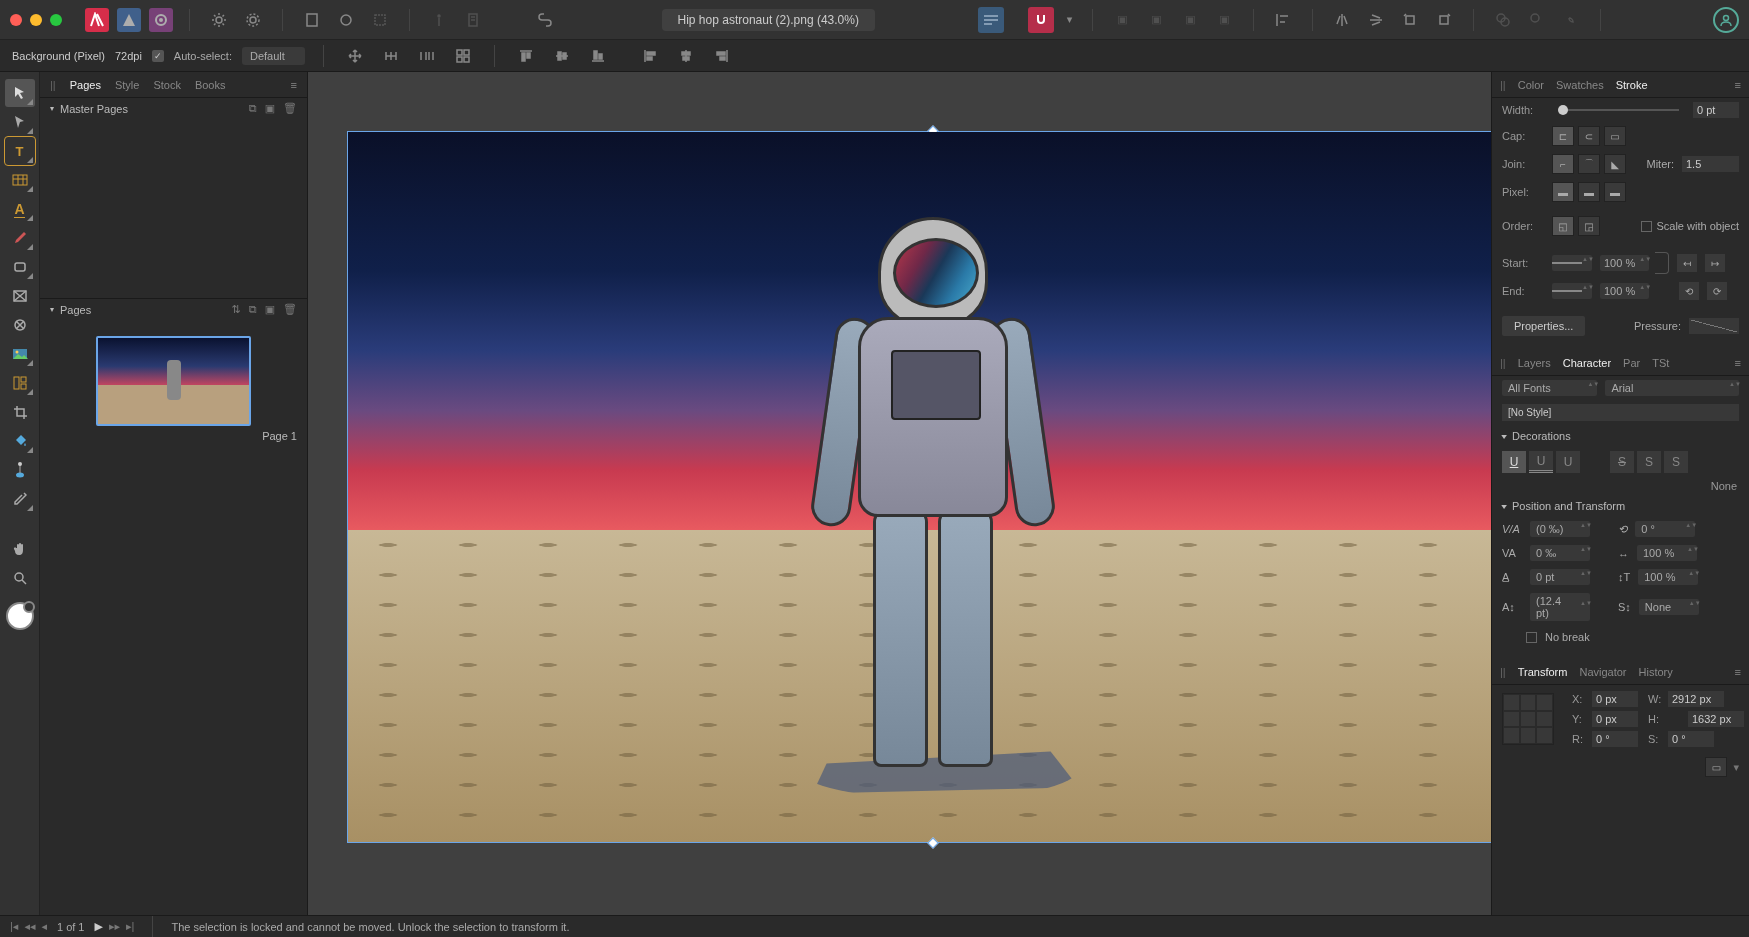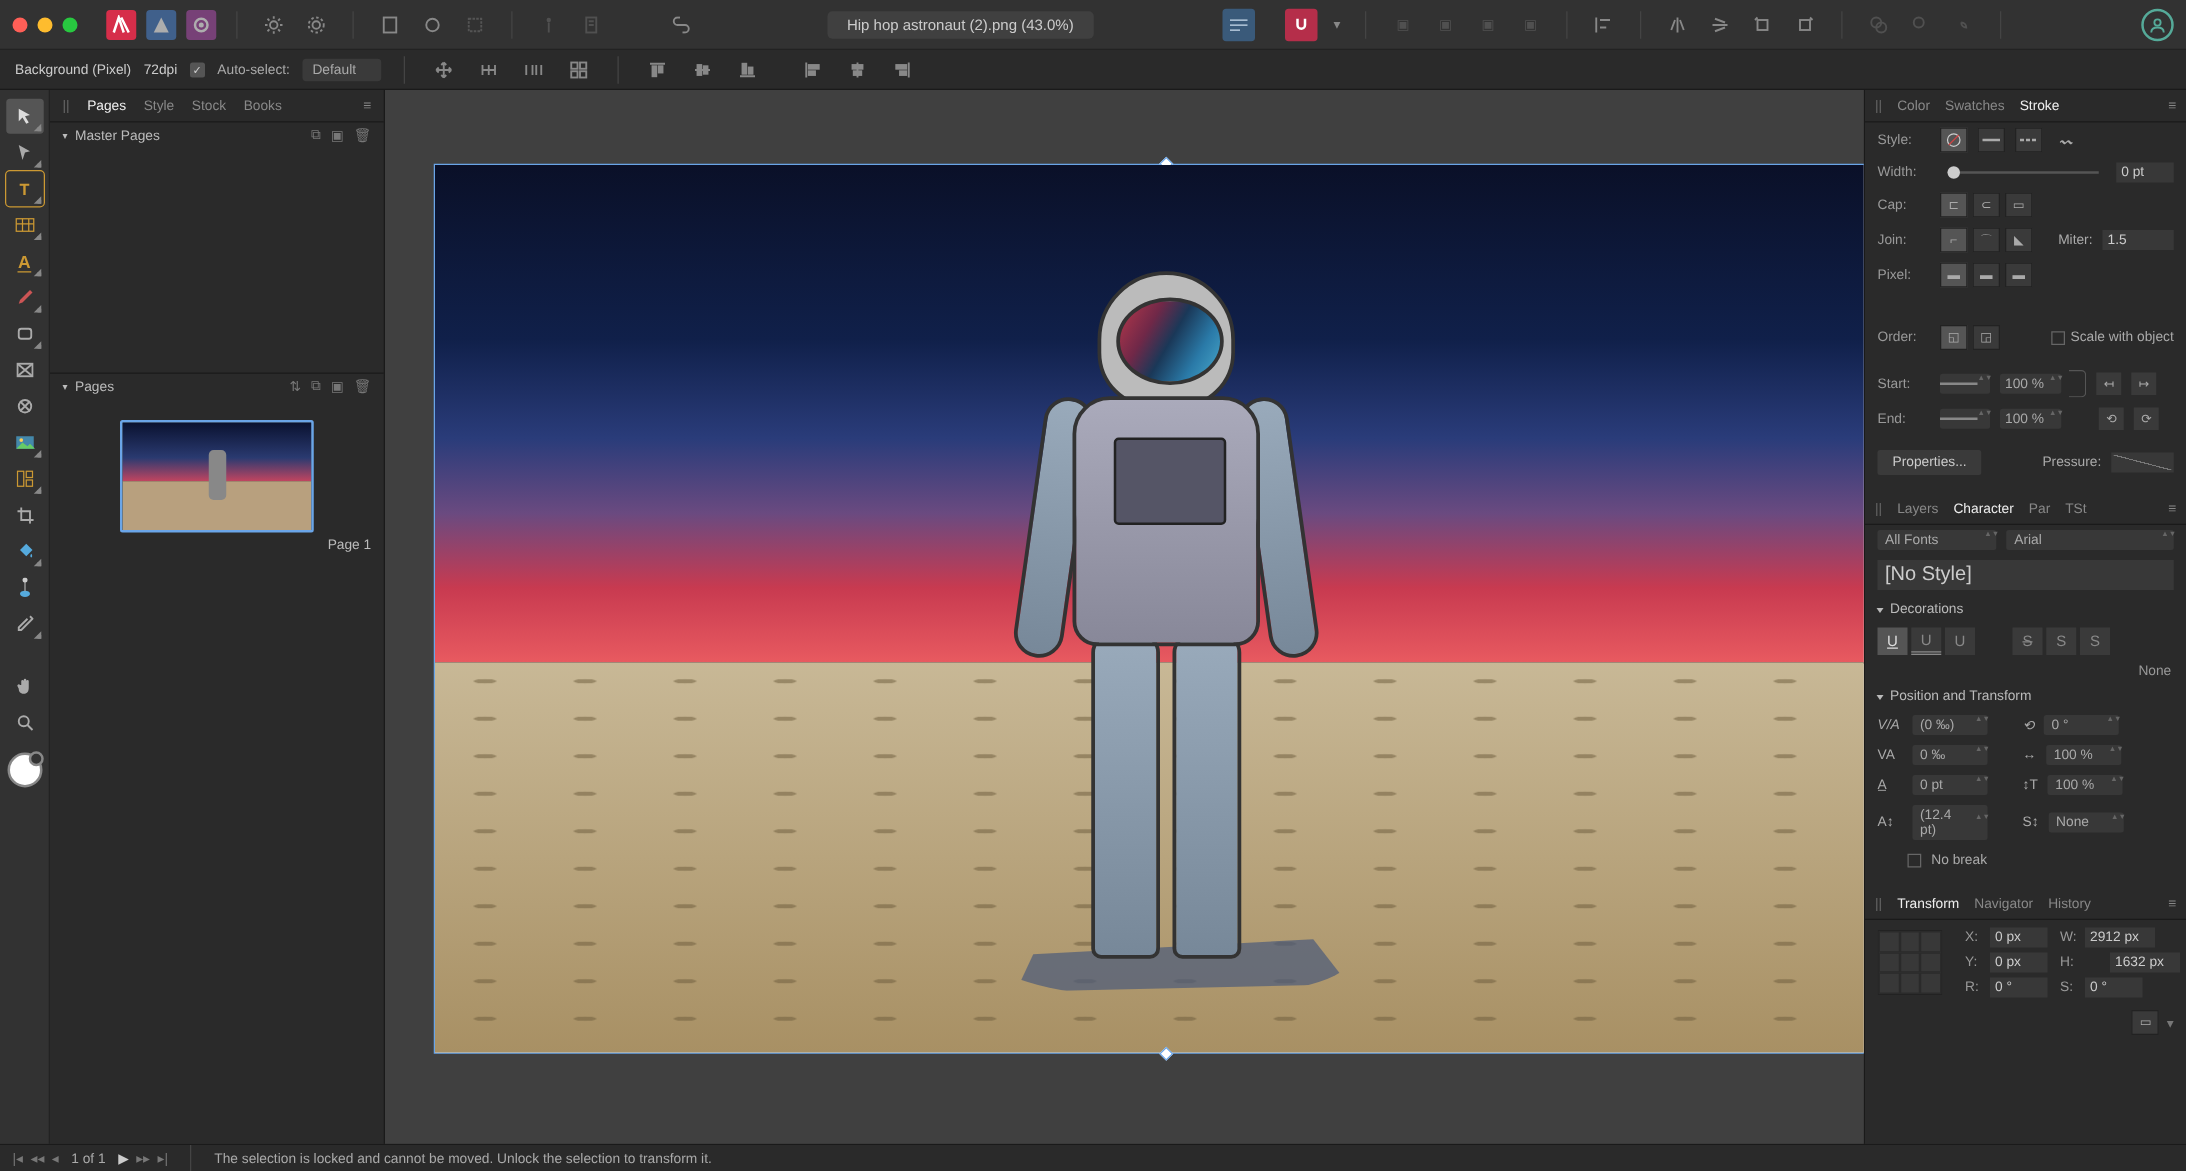--- a/index.html
+++ b/index.html
@@ -61,21 +61,21 @@
 .shadow{position:absolute;left:50%;bottom:6%;transform:translateX(-48%);width:280px;height:60px;background:#4a5a7a;opacity:.7;border-radius:50%/50%;clip-path:polygon(10% 40%,90% 20%,100% 80%,5% 90%)}
 .rpanel{width:258px;background:#2a2a2a;border-left:1px solid #1a1a1a;overflow-y:auto;font-size:11px}
 .rtabs{display:flex;align-items:center;height:26px;padding:0 8px;gap:12px;border-bottom:1px solid #1a1a1a}
 .rtab{color:#888;cursor:pointer}.rtab.act{color:#eee}
 .rrow{display:flex;align-items:center;padding:4px 10px;gap:8px;min-height:24px}
 .rrow label{width:42px;color:#999}
 .btn-grp{display:flex;gap:4px}
 .sq-btn{width:22px;height:20px;background:#3a3a3a;border:1px solid #222;display:flex;align-items:center;justify-content:center;color:#aaa;font-size:10px;cursor:pointer}
 .sq-btn.act{background:#555}
 .num-in{background:#383838;border:none;color:#ccc;width:46px;padding:2px 4px;font-size:11px;text-align:left}
-.wide-in{background:#383838;border:none;color:#ccc;padding:3px 6px;font-size:16px;flex:1}
+.wide-in{background:#383838;border:none;color:#ccc;padding:3px 6px;font-size:10px;flex:1}
 .num-wrap{display:flex;align-items:center;background:#383838;border-radius:2px}
 .spin{width:10px;height:16px;display:flex;flex-direction:column;color:#666;font-size:6px;line-height:8px;text-align:center}
 .slider-track{flex:1;height:2px;background:#555;position:relative;margin:0 6px}
 .slider-thumb{position:absolute;left:0;top:-4px;width:10px;height:10px;background:#ccc;border-radius:50%}
 .sec-title{padding:5px 10px;color:#bbb;display:flex;align-items:center;gap:6px}
 .sec-title::before{content:'▾';font-size:8px;transform:scaleX(1.4)}
 .prop-btn{background:#3a3a3a;padding:4px 12px;color:#ccc;border-radius:2px;cursor:pointer}
 .deco-btns{display:flex;gap:3px;padding:4px 10px}
 .deco-b{width:24px;height:22px;background:#3a3a3a;display:flex;align-items:center;justify-content:center;color:#888;font-size:12px}
 .deco-b.act{background:#555;color:#ddd}
@@ -486,36 +486,20 @@
 
   <div class="rpanel">
     <div class="rtabs">
       <span style="color:#666">||</span>
       <span class="rtab">Color</span>
       <span class="rtab">Swatches</span>
       <span class="rtab act">Stroke</span>
       <span class="burger">≡</span>
     </div>
     <div class="rrow">
-      <label>Style:</label>
-      <div class="sq-btn act">
-          <svg width="14" height="14">
-            <circle cx="7" cy="7" r="5" fill="none" stroke="#ccc"></circle>
-            <path d="M3 11L11 3" stroke="#c44"></path>
-          </svg>
-        </div>
-      <div class="sq-btn">
-          <div style="width:14px;height:2px;background:#aaa"></div>
-        </div>
-      <div class="sq-btn">
-          <div style="width:14px;height:2px;background:repeating-linear-gradient(90deg,#aaa 0 3px,transparent 3px 5px)"></div>
-        </div>
-      <div class="sq-btn" style="border:none;background:none">〰</div>
-    </div>
-    <div class="rrow">
       <label>Width:</label>
       <div class="slider-track">
           <div class="slider-thumb"></div>
         </div>
       <input class="num-in" value="0 pt" style="">
     </div>
     <div class="rrow">
       <label>Cap:</label>
       <div class="btn-grp">
         <div class="sq-btn act">⊏</div>
@@ -534,21 +518,21 @@
       <input class="num-in" style="width: 57px;" value="1.5">
     </div>
     <div class="rrow">
       <label>Pixel:</label>
       <div class="btn-grp">
         <div class="sq-btn act">▬</div>
         <div class="sq-btn">▬</div>
         <div class="sq-btn">▬</div>
       </div>
     </div>
-    <div class="rrow" style="margin-top:22px">
+    <div class="rrow" style="margin-top:6px">
       <label>Order:</label>
       <div class="btn-grp">
         <div class="sq-btn act">◱</div>
         <div class="sq-btn">◲</div>
       </div>
       <div style="margin-left:auto;display:flex;align-items:center;gap:4px">
         <div style="width:11px;height:11px;border:1px solid #666"></div>
         <span>Scale with object</span>
       </div>
     </div>

